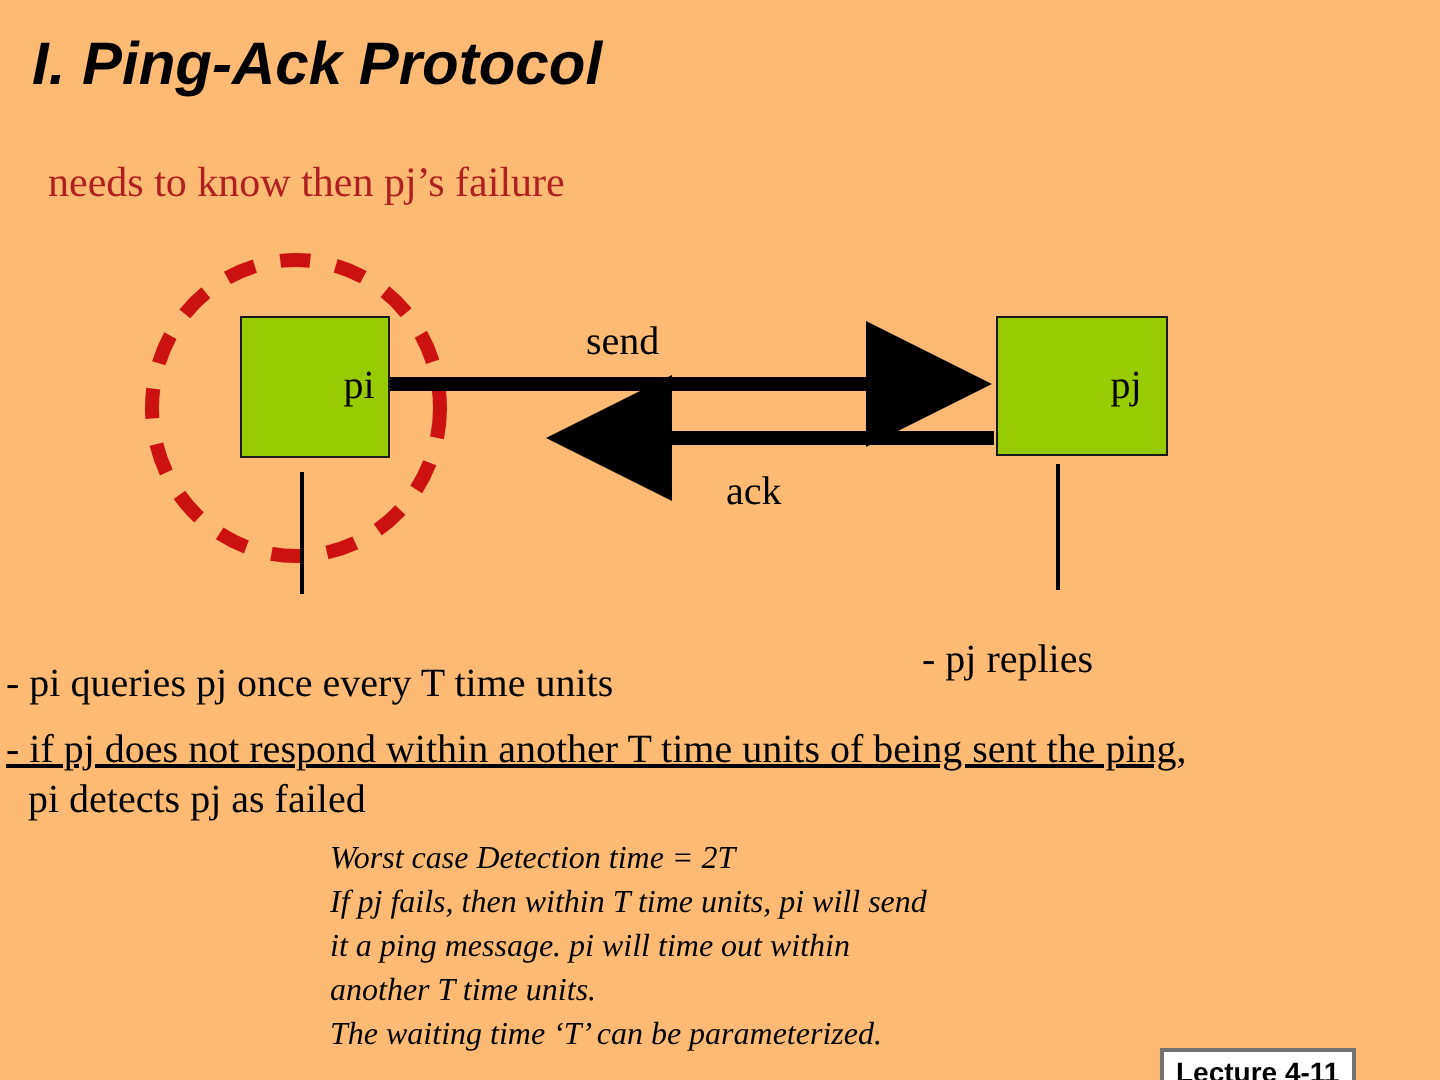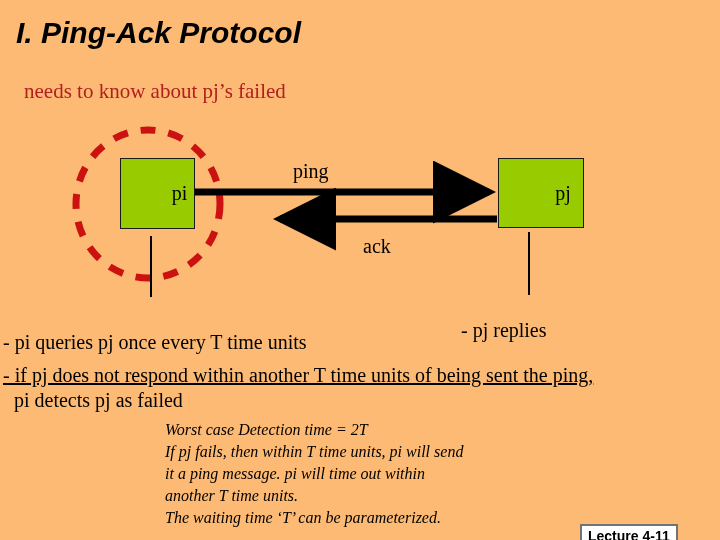--- a/index.html
+++ b/index.html
@@ -124,21 +124,21 @@
     white-space: nowrap;
   }
 </style>
 </head>
 <body>
 
 <div id="slide">
 
   <div id="title">I. Ping-Ack Protocol</div>
 
-  <div id="subtitle">needs to know about pj’s failed</div>
+  <div id="subtitle">needs to know then pj’s failure</div>
 
   <div id="diagram">
     <svg width="720" height="540" viewBox="0 0 720 540" xmlns="http://www.w3.org/2000/svg">
       <defs>
         <marker id="arrowRight" markerWidth="9" markerHeight="9" refX="8" refY="4.5" orient="auto" markerUnits="strokeWidth">
           <path d="M0,0 L9,4.5 L0,9 z" fill="#000000"></path>
         </marker>
         <marker id="arrowLeft" markerWidth="9" markerHeight="9" refX="8" refY="4.5" orient="auto" markerUnits="strokeWidth">
           <path d="M0,0 L9,4.5 L0,9 z" fill="#000000"></path>
         </marker>
@@ -153,21 +153,21 @@
       <line x1="193" y1="192" x2="489" y2="192" stroke="#000000" stroke-width="7" marker-end="url(#arrowRight)"></line>
 
       <line x1="497" y1="219" x2="280" y2="219" stroke="#000000" stroke-width="7" marker-end="url(#arrowLeft)"></line>
     </svg>
   </div>
 
   <div class="node-box" id="box-pi">pi</div>
 
   <div class="node-box" id="box-pj">pj</div>
 
-  <div class="msg-label" id="label-ping">ping</div>
+  <div class="msg-label" id="label-ping">send</div>
 
   <div class="msg-label" id="label-ack">ack</div>
 
   <div class="bullet-line" id="bullet-1">- pi queries pj once every T time units</div>
 
   <div class="bullet-line" id="bullet-2">- if pj does not respond within another T time units of being sent the ping,</div>
 
   <div class="bullet-line" id="bullet-3">pi detects pj as failed</div>
 
   <div class="bullet-line" id="pj-replies">- pj replies</div>

